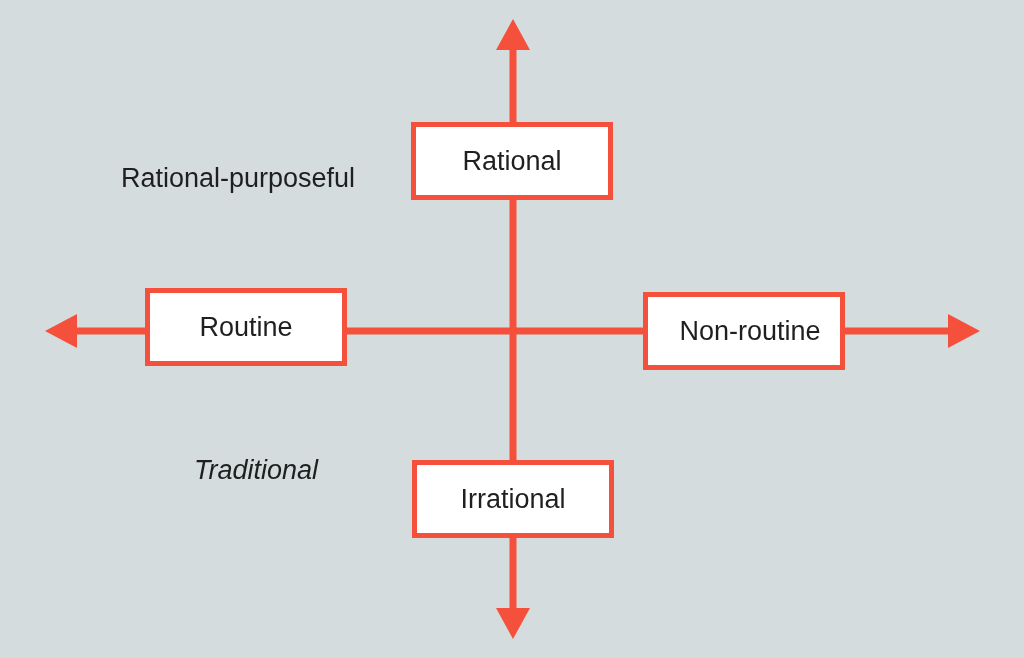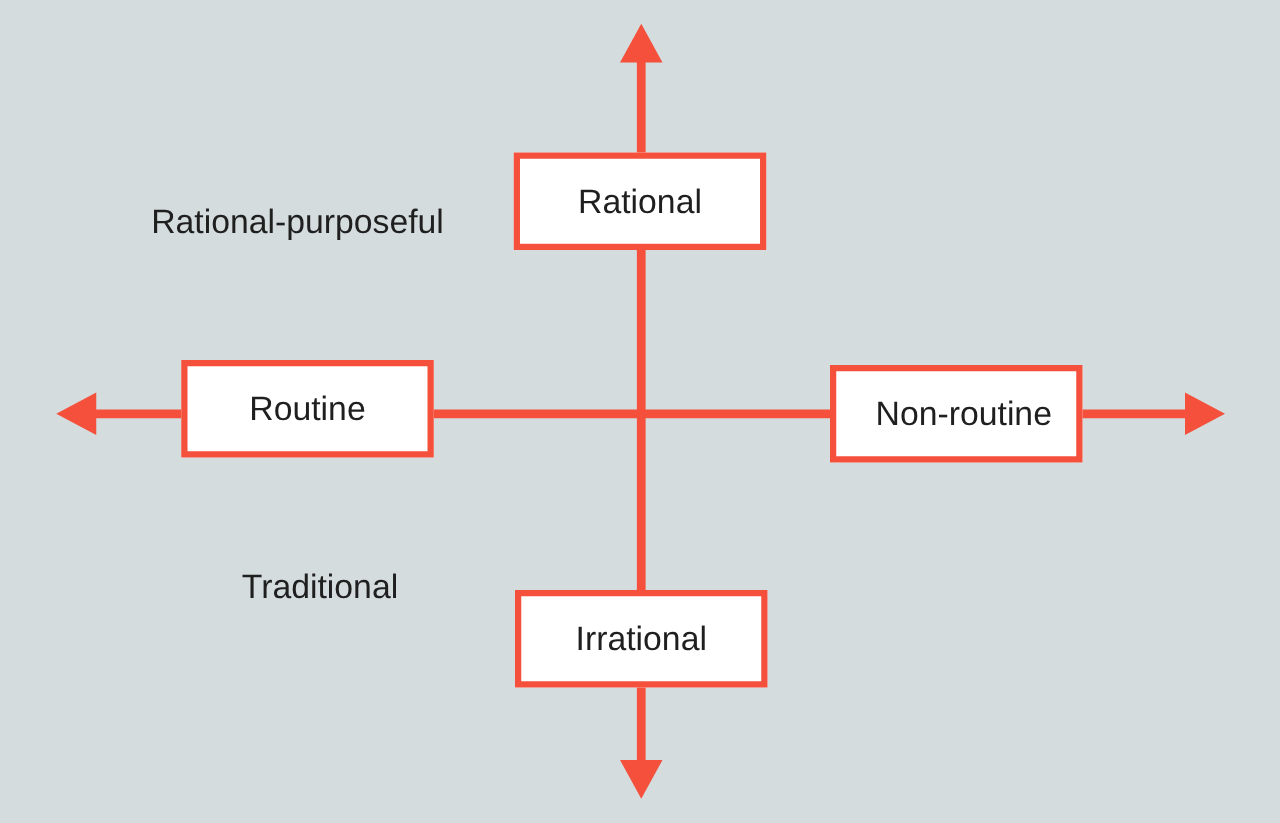--- a/index.html
+++ b/index.html
@@ -43,32 +43,32 @@
     border:5px solid var(--accent);
     box-sizing:border-box;
     display:flex;
     align-items:center;
     justify-content:center;
     font-size:27px;
     color:var(--text);
   }
   .axis-box-top{left:411px;top:122px;}
   .axis-box-left{left:145px;top:288px;text-align:center;}
-  .axis-box-right{left:664px;top:292px;padding-left:12px;}
-  .axis-box-bottom{left:412px;top:460px;margin-top:12px;}
+  .axis-box-right{left:643px;top:292px;padding-left:12px;}
+  .axis-box-bottom{left:412px;top:460px;}
   .quadrant-label{
     position:absolute;
     transform:translate(-50%,-50%);
     font-size:27px;
     color:var(--text);
     white-space:nowrap;
   }
   .quadrant-top-left{left:238px;top:178px;}
   .quadrant-top-right{left:770px;top:193px;}
-  .quadrant-bottom-left{left:256px;top:470px;}
+  .quadrant-bottom-left{left:256px;top:470px;font-style:italic;}
   .quadrant-bottom-right{left:770px;top:470px;}
 </style>
 </head>
 <body>
 
 <div class="canvas">
 
   <svg class="axes-svg" viewBox="0 0 1024 658" xmlns="http://www.w3.org/2000/svg">
     <line class="axis-line" x1="513" y1="45" x2="513" y2="612"></line>
     <line class="axis-line" x1="72" y1="331" x2="952" y2="331"></line>

